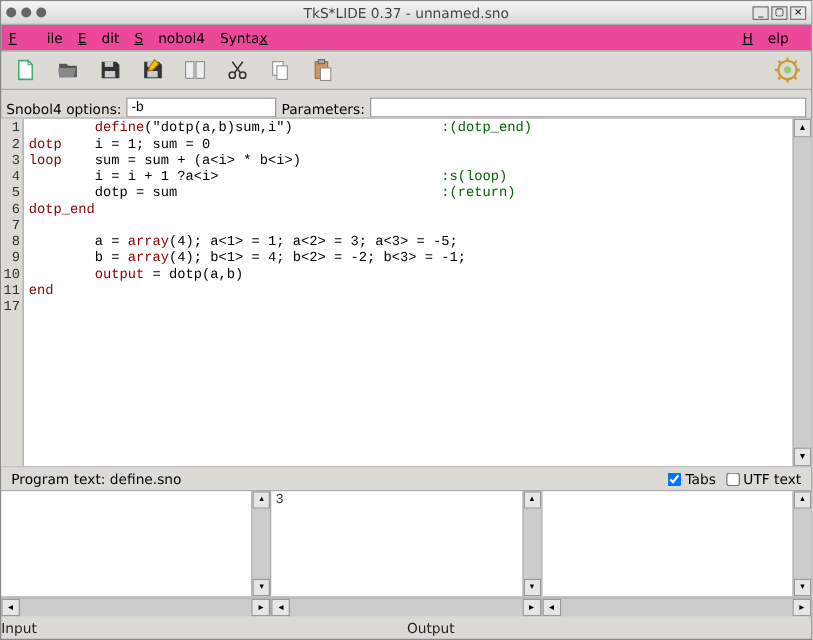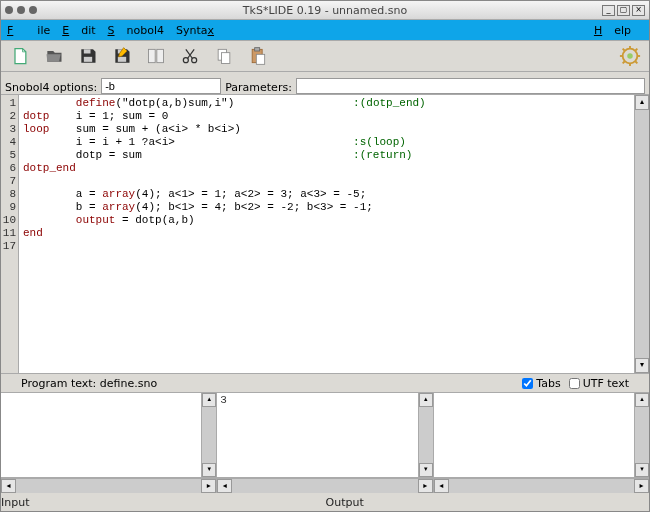--- a/index.html
+++ b/index.html
@@ -3,21 +3,21 @@
 <meta charset="utf-8">
 <style>
 html,body{margin:0;padding:0;width:650px;height:512px;overflow:hidden;font-family:"Luxi Sans","DejaVu Sans",sans-serif;font-size:11px;color:#000;background:#ccc}
 .window{width:650px;height:512px;display:flex;flex-direction:column;background:#dcdad5;border:1px solid #888;box-sizing:border-box}
 .titlebar{height:18px;background:linear-gradient(#f5f5f5,#d8d8d8);border-bottom:1px solid #aaa;display:flex;align-items:center;font-size:11px;position:relative}
 .titlebar .controls{display:flex;gap:4px;padding-left:4px}
 .titlebar .dot{width:8px;height:8px;border-radius:50%;background:#666}
 .titlebar .title{position:absolute;left:0;right:0;text-align:center;color:#444;font-size:11px}
 .titlebar .wbtns{margin-left:auto;display:flex;gap:2px;padding-right:4px}
 .titlebar .wbtn{width:11px;height:9px;border:1px solid #777;background:#e6e6e6;font-size:8px;line-height:8px;text-align:center}
-.menubar{height:20px;display:flex;align-items:center;padding:0 6px;border-bottom:1px solid #aaa;background:#0ea5e9}
+.menubar{height:20px;display:flex;align-items:center;padding:0 6px;border-bottom:1px solid #aaa;background:#ec4899}
 .menubar span{margin-right:12px;cursor:default}
 .menubar .u{text-decoration:underline}
 .menubar .spacer{flex:1}
 .toolbar{height:30px;display:flex;align-items:center;padding:0 6px;gap:8px;border-bottom:1px solid #aaa}
 .toolbar .tbtn{width:24px;height:24px;border:1px solid transparent;display:flex;align-items:center;justify-content:center;border-radius:2px}
 .toolbar svg{width:20px;height:20px}
 .toolbar .spacer{flex:1}
 .gearbtn svg{width:22px;height:22px}
 .optrow{height:22px;display:flex;align-items:flex-end;padding:0 4px;gap:4px;border-bottom:1px solid #aaa;font-size:11px}
 .optrow input{height:16px;border:1px solid #999;background:#fff;font-size:11px;padding:0 3px;box-sizing:border-box}
@@ -26,21 +26,21 @@
 .editor-wrap{flex:1;display:flex;border-bottom:1px solid #aaa;min-height:0;background:#fff}
 .gutter{width:18px;background:#dcdad5;border-right:1px solid #aaa;font-family:"Courier New",monospace;font-size:11px;line-height:13px;color:#333;text-align:right;padding:2px 2px 0 0;box-sizing:border-box}
 .editorpane{flex:1;position:relative;overflow:hidden}
 .editor{font-family:"Courier New",monospace;font-size:11px;line-height:13px;padding:2px 0 0 4px;white-space:pre;color:#000}
 .lbl{color:#8b0000}
 .kw{color:#8b0000}
 .goto{color:#006400}
 .scroll-v{width:14px;background:#dcdad5;border-left:1px solid #aaa;display:flex;flex-direction:column}
 .scroll-v .arr{height:13px;border:1px solid #999;background:#e6e6e6;font-size:8px;line-height:11px;text-align:center}
 .scroll-v .track{flex:1;background:#ccc}
-.statusrow{height:18px;display:flex;align-items:center;padding:0 20px;font-size:11px;border-bottom:1px solid #aaa;background:#dcdad5}
+.statusrow{height:18px;display:flex;align-items:center;padding:0 8px;font-size:11px;border-bottom:1px solid #aaa;background:#dcdad5}
 .statusrow .spacer{flex:1}
 .statusrow label{display:flex;align-items:center;gap:3px;margin-left:8px}
 .statusrow input[type=checkbox]{width:11px;height:11px;margin:0}
 .panes{height:84px;display:flex;border-bottom:1px solid #aaa}
 .pane{flex:1;position:relative;display:flex;background:#fff}
 .pane+.pane{border-left:1px solid #aaa}
 .pane .body{flex:1;font-family:"Courier New",monospace;font-size:11px;padding:1px 3px;color:#333}
 .paneheads{height:18px;display:flex;align-items:center}
 .paneheads div{flex:1;text-align:left;font-size:11px;color:#222}
 .paneheads div+div{border-left:1px solid transparent}
@@ -57,21 +57,21 @@
 <body>
 
 <div class="window">
 
   <div class="titlebar">
     <div class="controls">
       <div class="dot"></div>
       <div class="dot"></div>
       <div class="dot"></div>
     </div>
-    <div class="title">TkS*LIDE 0.19 - unnamed.sno</div>
+    <div class="title">TkS*LIDE 0.37 - unnamed.sno</div>
     <div class="wbtns">
       <div class="wbtn">_</div>
       <div class="wbtn">▢</div>
       <div class="wbtn">×</div>
     </div>
   </div>
 
   <div class="menubar">
     <span><span class="u">F</span><span></span>ile</span>
     <span><span class="u">E</span>dit</span>

